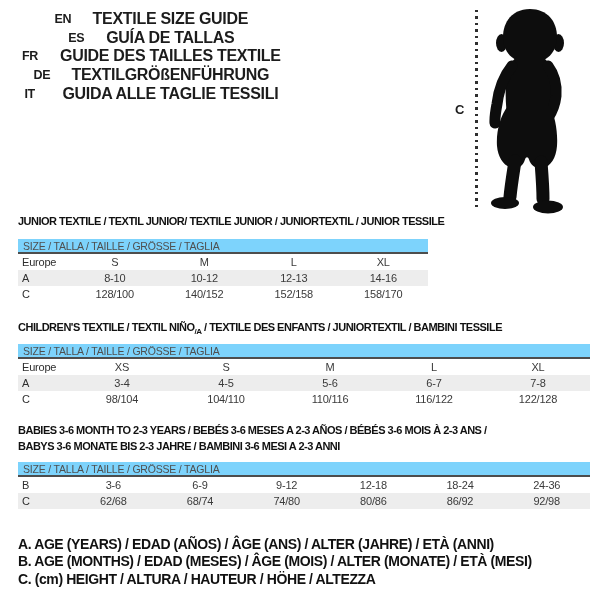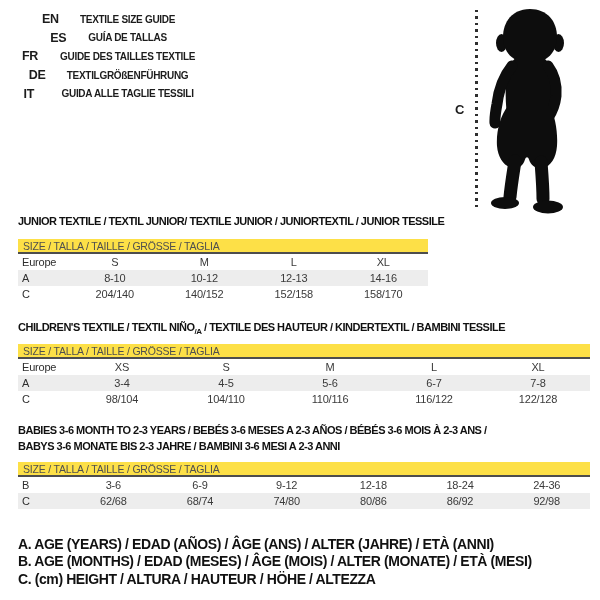--- a/index.html
+++ b/index.html
@@ -6,39 +6,39 @@
   body{
     width:600px;height:600px;position:relative;background:#ffffff;
     font-family:"Liberation Sans","DejaVu Sans",sans-serif;
     color:#1c1c1c;overflow:hidden;
     -webkit-font-smoothing:antialiased;
   }
   
   .lang-list{position:absolute;left:22px;top:10px;}
   .lang-row{display:flex;height:18.6px;align-items:center;justify-content:center;}
   .lang-code{width:38px;font-size:12.5px;font-weight:bold;letter-spacing:-0.3px;}
-  .lang-label{font-size:10px;font-weight:bold;letter-spacing:-0.3px;white-space:nowrap;}
+  .lang-label{font-size:16px;font-weight:bold;letter-spacing:-0.3px;white-space:nowrap;}
   
   .figure{position:absolute;left:455px;top:4px;width:130px;height:212px;}
   .dotted-line{
     position:absolute;left:20px;top:6px;width:2.5px;height:198px;
     background:repeating-linear-gradient(to bottom,#2e2e2e 0 2.5px,transparent 2.5px 6.5px);
   }
   .height-marker{position:absolute;left:0px;top:98px;font-size:13px;font-weight:bold;}
   .silhouette{position:absolute;left:27px;top:2px;}
   
   .sec-title{
     position:absolute;left:18px;font-size:11px;font-weight:bold;
     letter-spacing:-0.5px;white-space:nowrap;color:#111;
   }
   .sec-title sub{font-size:8px;}
   
   .size-table{position:absolute;left:18px;}
   .size-bar{
-    height:15px;line-height:15px;background:#fde047;border-bottom:2px solid #4d4d4d;
+    height:15px;line-height:15px;background:#7dd3fc;border-bottom:2px solid #4d4d4d;
     font-size:10.5px;color:#4f4f4f;padding-left:5px;letter-spacing:-0.2px;
     box-sizing:border-box;white-space:nowrap;
   }
   .t-row{display:flex;height:16px;align-items:center;font-size:11px;color:#3a3a3a;letter-spacing:-0.2px;}
   .t-row.shaded{background:#ededed;}
   .cell-label{width:52px;padding-left:4px;box-sizing:border-box;color:#2e2e2e;}
   .cell-val{flex:1;text-align:center;}
   
   .footnotes{position:absolute;left:18px;top:536px;}
   .footnote{font-size:14px;font-weight:bold;letter-spacing:-0.4px;height:17.3px;white-space:nowrap;color:#111;}
@@ -115,28 +115,28 @@
   </div>
   <div class="t-row shaded">
     <span class="cell-label">A</span>
     <span class="cell-val">8-10</span>
     <span class="cell-val">10-12</span>
     <span class="cell-val">12-13</span>
     <span class="cell-val">14-16</span>
   </div>
   <div class="t-row">
     <span class="cell-label">C</span>
-    <span class="cell-val">204/140</span>
+    <span class="cell-val">128/100</span>
     <span class="cell-val">140/152</span>
     <span class="cell-val">152/158</span>
     <span class="cell-val">158/170</span>
   </div>
 </div>
 
-<div class="sec-title" id="children-title"><span>CHILDREN'S TEXTILE / TEXTIL NIÑO</span><sub>/A</sub><span> / TEXTILE DES HAUTEUR / KINDERTEXTIL / BAMBINI TESSILE</span></div>
+<div class="sec-title" id="children-title"><span>CHILDREN'S TEXTILE / TEXTIL NIÑO</span><sub>/A</sub><span> / TEXTILE DES ENFANTS / JUNIORTEXTIL / BAMBINI TESSILE</span></div>
 <div class="size-table" id="children-table">
   <div class="size-bar">SIZE / TALLA / TAILLE / GRÖSSE / TAGLIA</div>
   <div class="t-row">
     <span class="cell-label">Europe</span>
     <span class="cell-val">XS</span>
     <span class="cell-val">S</span>
     <span class="cell-val">M</span>
     <span class="cell-val">L</span>
     <span class="cell-val">XL</span>
   </div>

